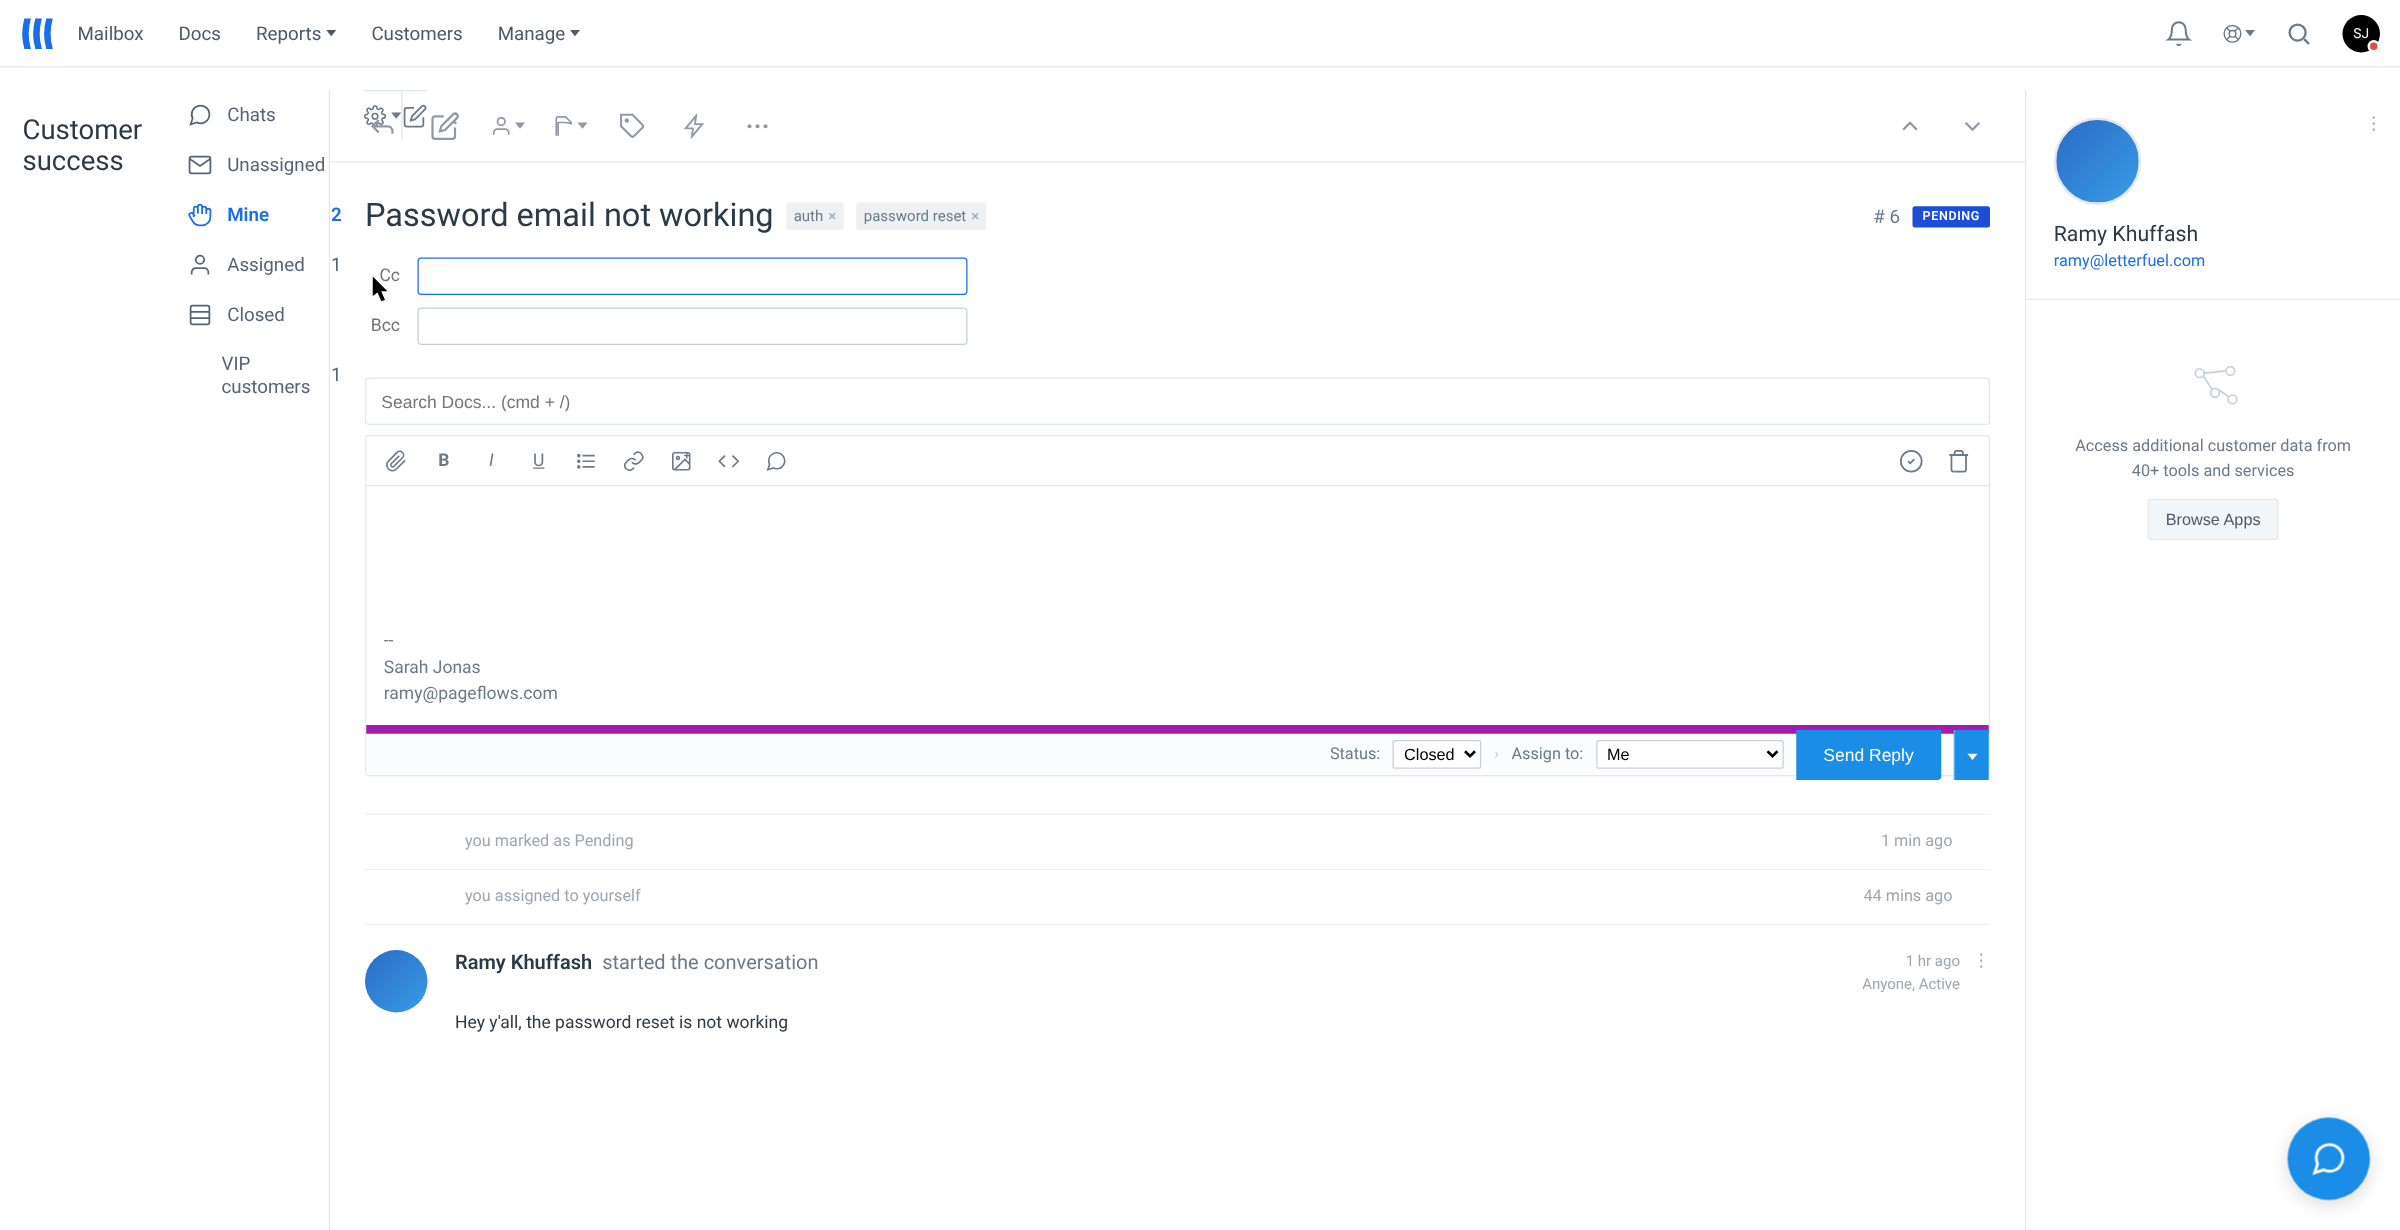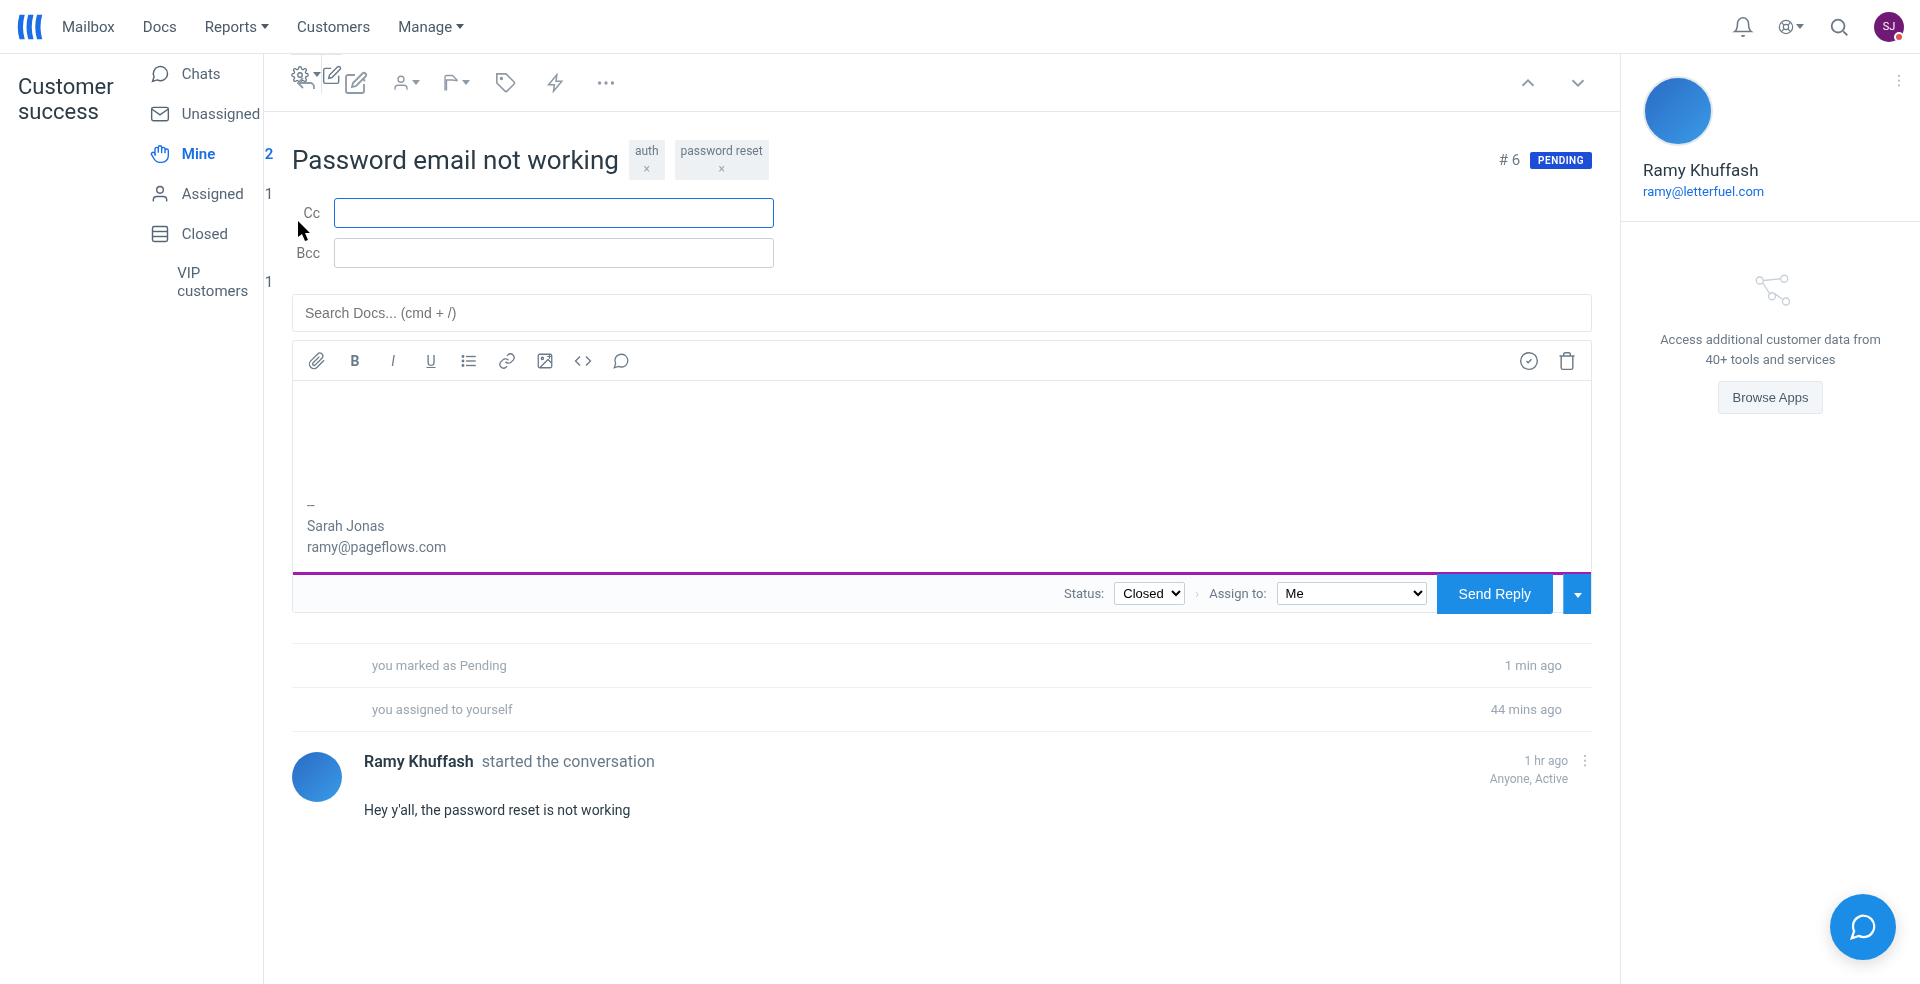--- a/index.html
+++ b/index.html
@@ -1,27 +1,27 @@
 <!DOCTYPE html>
 <html><head>
 <meta charset="utf-8">
 <style>
 * { box-sizing: border-box; margin: 0; padding: 0; }
 body { font-family: -apple-system, BlinkMacSystemFont, "Segoe UI", Roboto, sans-serif; font-size: 14px; color: #2a3b47; background: #fff; overflow: hidden; }
-.app { display: flex; flex-direction: column; height: 984px; width: 1920px; }
+.app { display: flex; flex-direction: column; height: 984px; width: 1920px; gap: 18px; }
 
 
 .topnav { height: 54px; background: #fff; border-bottom: 1px solid #e3e8ec; display: flex; align-items: center; padding: 0 16px; }
 .brand-logo { width: 28px; height: 28px; margin-right: 18px; }
 .nav-items { display: flex; gap: 28px; }
 .nav-item { color: #4a5a68; font-size: 15px; cursor: pointer; display: flex; align-items: center; gap: 4px; }
 .nav-spacer { flex: 1; }
 .nav-icon { width: 26px; height: 26px; color: #6a7a88; cursor: pointer; display: flex; align-items: center; justify-content: center; }
 .nav-icons { display: flex; gap: 22px; align-items: center; }
-.avatar-sm { width: 30px; height: 30px; border-radius: 50%; background: #701a75; color: #fff; display: flex; align-items: center; justify-content: center; font-size: 11px; position: relative; }
+.avatar-sm { width: 30px; height: 30px; border-radius: 50%; background: #000000; color: #fff; display: flex; align-items: center; justify-content: center; font-size: 11px; position: relative; }
 .avatar-sm .dot { position: absolute; bottom: 0; right: 0; width: 10px; height: 10px; background: #d9534f; border-radius: 50%; border: 2px solid #fff; }
 
 
 .main-row { display: flex; flex: 1; overflow: hidden; }
 .sidebar { width: 264px; border-right: 1px solid #e3e8ec; display: flex; }
 .sb-title { font-size: 22px; color: #2a3b47; padding: 20px 18px; }
 .sb-list { flex: 1; }
 .sb-item { display: flex; align-items: center; gap: 12px; padding: 10px 18px; color: #556575; font-size: 15px; cursor: pointer; }
 .sb-item.active { color: #1b6ee6; font-weight: 600; }
 .sb-item .cnt { margin-left: auto; }
@@ -32,41 +32,41 @@
 
 
 .center { flex: 1; display: flex; flex-direction: column; overflow: hidden; }
 .toolbar { height: 58px; border-bottom: 1px solid #e3e8ec; display: flex; align-items: center; gap: 22px; padding: 0 28px; }
 .tb-icon { width: 28px; height: 28px; color: #8e9aa6; cursor: pointer; display: flex; align-items: center; justify-content: center; }
 .tb-spacer { flex: 1; }
 
 .content { flex: 1; overflow-y: auto; padding: 28px 28px 0; }
 .subject-row { display: flex; align-items: center; gap: 10px; margin-bottom: 18px; }
 .subject { font-size: 26px; color: #2a3b47; }
-.tag { display: inline-flex; align-items: center; gap: 4px; background: #eef1f3; color: #6a7a88; font-size: 12px; padding: 4px 6px; border-radius: 2px; flex-direction: column; }
+.tag { display: inline-flex; align-items: center; gap: 4px; background: #eef1f3; color: #6a7a88; font-size: 12px; padding: 4px 6px; border-radius: 2px; }
 .tag .x { color: #9aa7b2; cursor: pointer; }
 .subj-spacer { flex: 1; }
 .conv-num { color: #6a7a88; font-size: 15px; }
 .status-pill { background: #1d4ed8; color: #fff; font-size: 10px; font-weight: 600; letter-spacing: .5px; padding: 3px 8px; border-radius: 2px; }
 
 .recip-row { display: flex; align-items: center; gap: 14px; margin-bottom: 10px; }
 .recip-label { width: 28px; text-align: right; color: #737373; font-size: 14px; }
 .recip-input { width: 440px; height: 30px; border: 1px solid #c6d0d8; border-radius: 3px; padding: 0 8px; font-size: 14px; }
 .recip-input.focused { border-color: #1b6ee6; }
 
 .search-docs { width: 100%; height: 38px; border: 1px solid #e3e8ec; border-radius: 3px; padding: 0 12px; font-size: 14px; color: #9aa7b2; margin: 16px 0 8px; }
 
 .editor-wrap { border: 1px solid #e3e8ec; border-radius: 3px; }
 .editor-tb { height: 40px; border-bottom: 1px solid #e3e8ec; display: flex; align-items: center; gap: 18px; padding: 0 14px; }
 .ed-icon { width: 20px; height: 20px; color: #6a7a88; cursor: pointer; display: flex; align-items: center; justify-content: center; }
 .ed-spacer { flex: 1; }
 .editor-body { min-height: 180px; padding: 14px; font-size: 14px; color: #2a3b47; }
 .editor-sig { color: #6a7a88; margin-top: 100px; line-height: 1.5; }
 
-.editor-foot { height: 40px; border-top: 3px solid #a21caf; display: flex; align-items: center; justify-content: flex-end; gap: 10px; padding: 0 0 0 14px; font-size: 13px; color: #6a7a88; background: #fbfcfd; }
+.editor-foot { height: 40px; border-top: 7px solid #a21caf; display: flex; align-items: center; justify-content: flex-end; gap: 10px; padding: 0 0 0 14px; font-size: 13px; color: #6a7a88; background: #fbfcfd; }
 .editor-foot select { font-size: 13px; padding: 2px 4px; border: 1px solid #c6d0d8; border-radius: 2px; background: #fff; }
 .arrow-sep { color: #c6d0d8; }
 .send-btn { background: #1b8de6; color: #fff; height: 40px; padding: 0 22px; border: none; font-size: 14px; cursor: pointer; border-radius: 0 0 3px 0; display: flex; align-items: center; }
 .send-drop { background: #1b8de6; color: #fff; height: 40px; width: 28px; border: none; border-left: 1px solid rgba(255,255,255,.3); cursor: pointer; }
 
 .history-item { border-top: 1px solid #eef1f3; padding: 14px 0; display: flex; font-size: 13px; color: #9aa7b2; }
 .history-item .hist-left { padding-left: 80px; }
 .history-item .hist-right { margin-left: auto; padding-right: 30px; }
 
 .msg { display: flex; gap: 22px; padding: 20px 0; border-top: 1px solid #eef1f3; }

